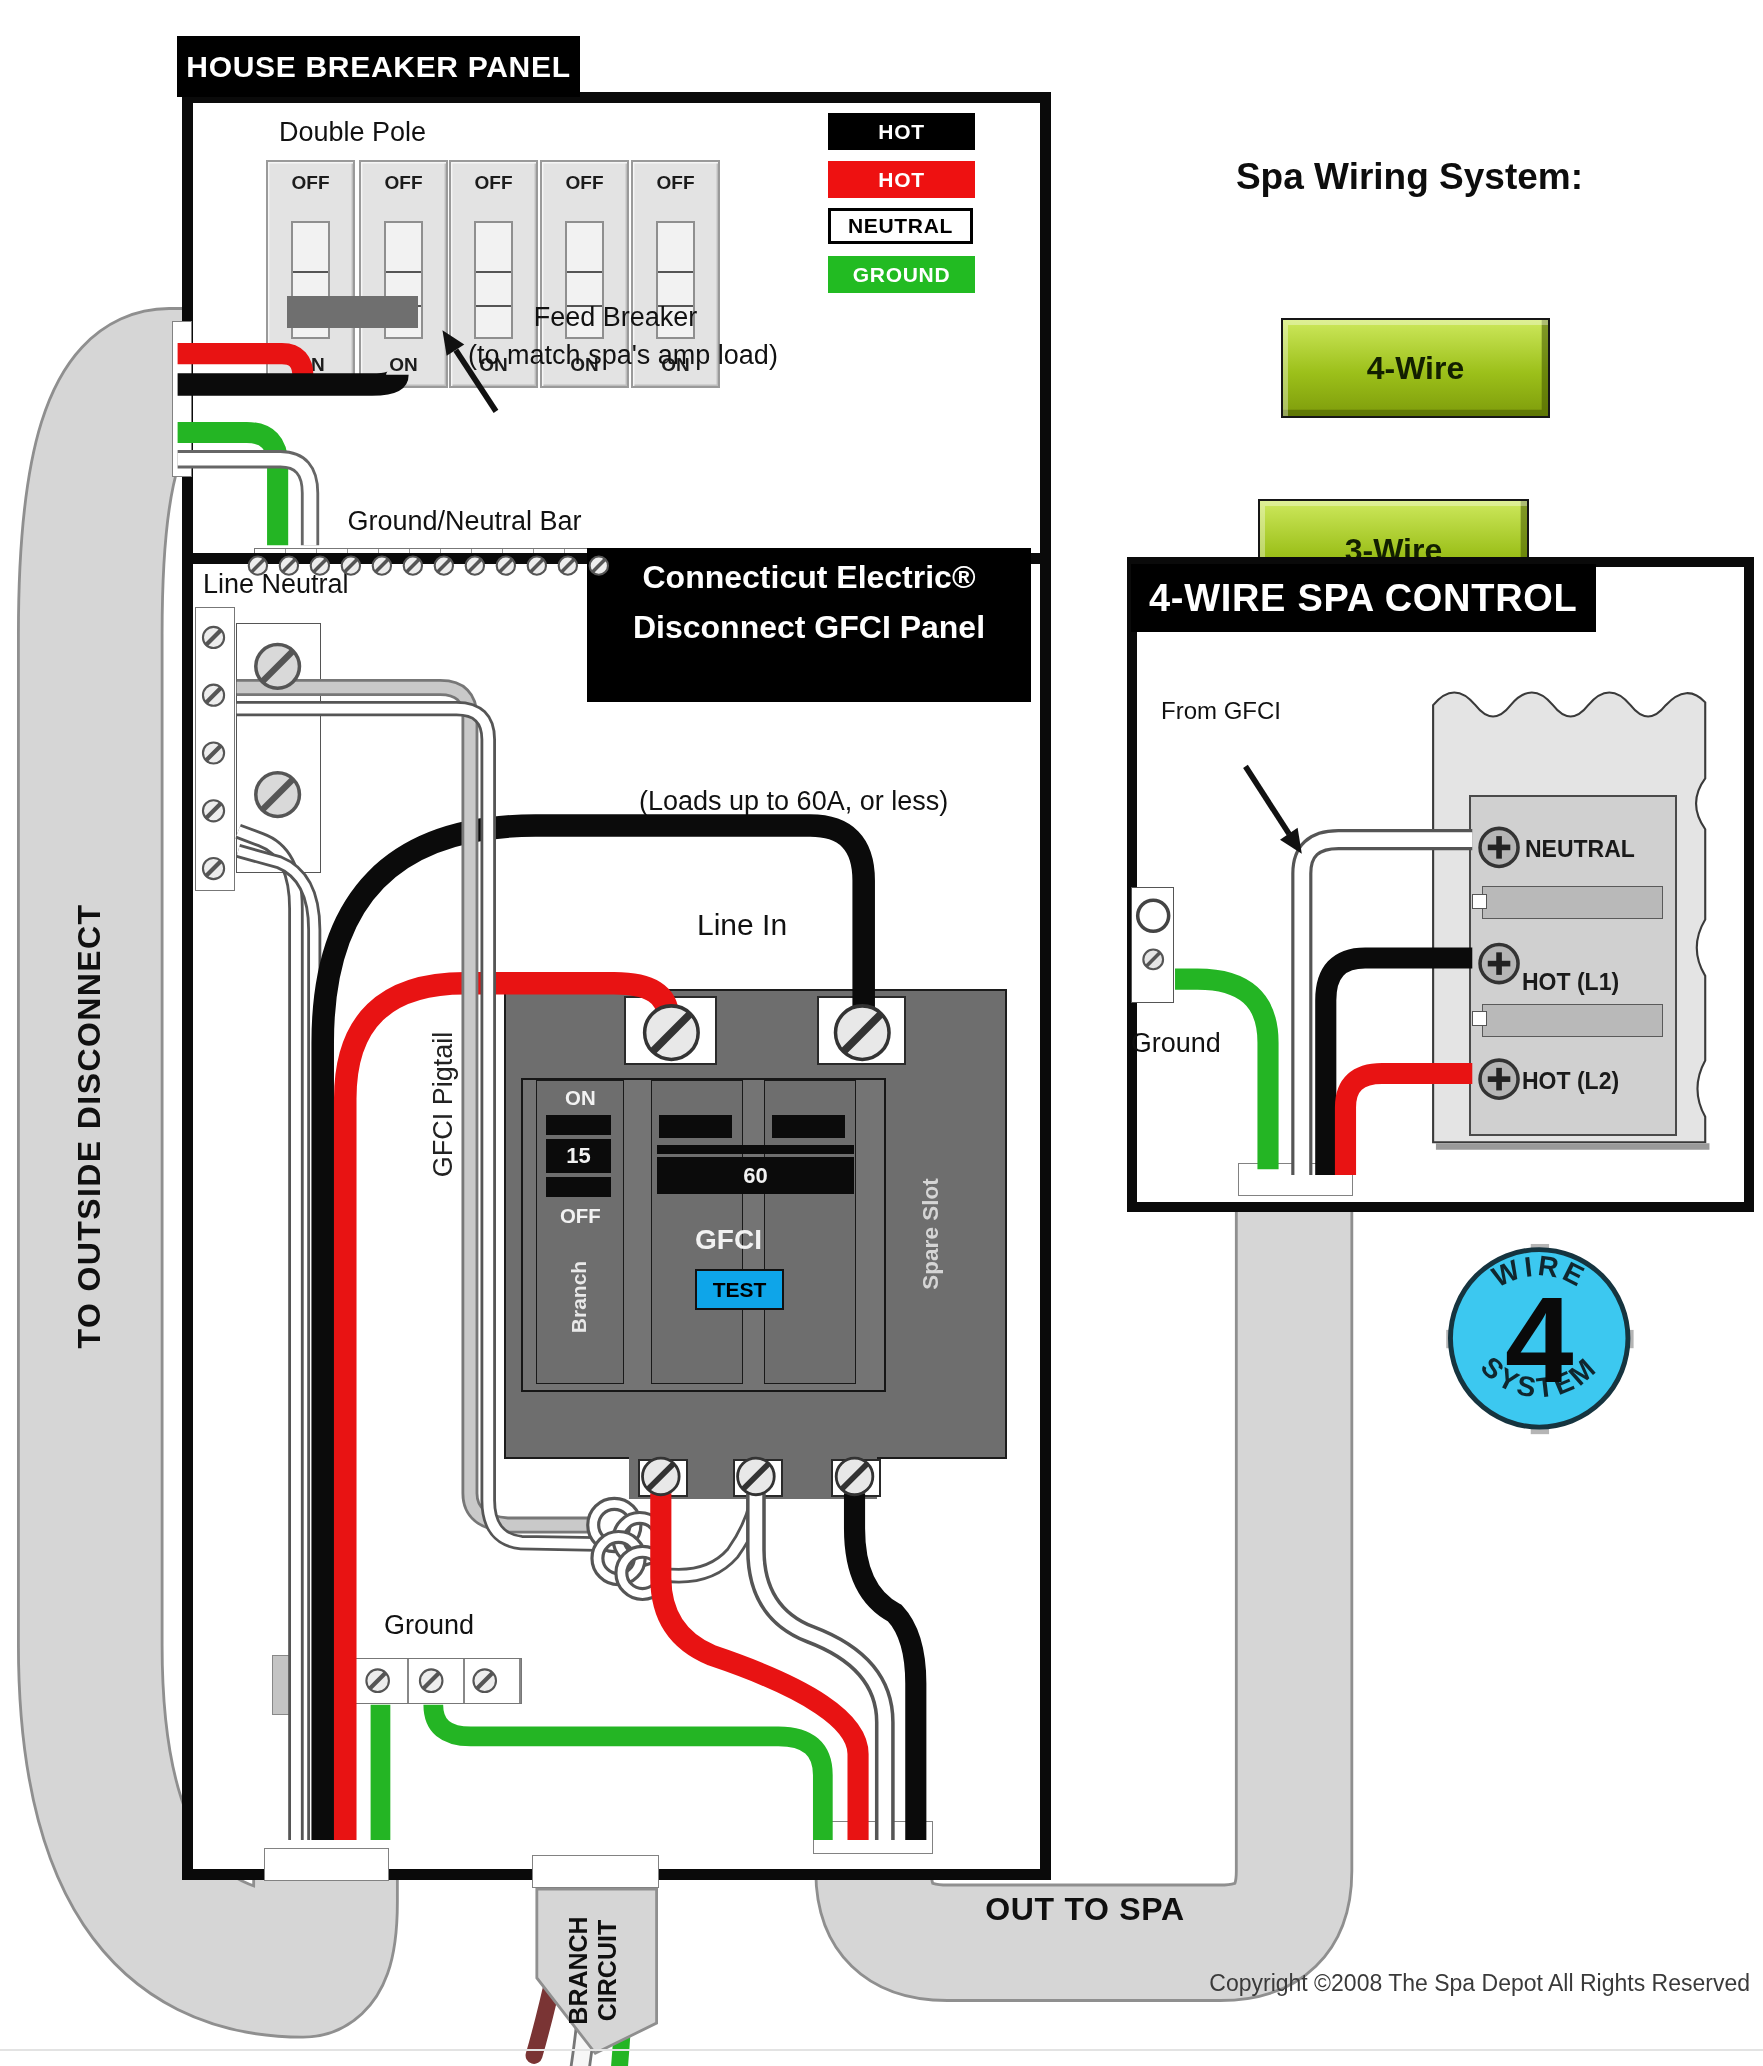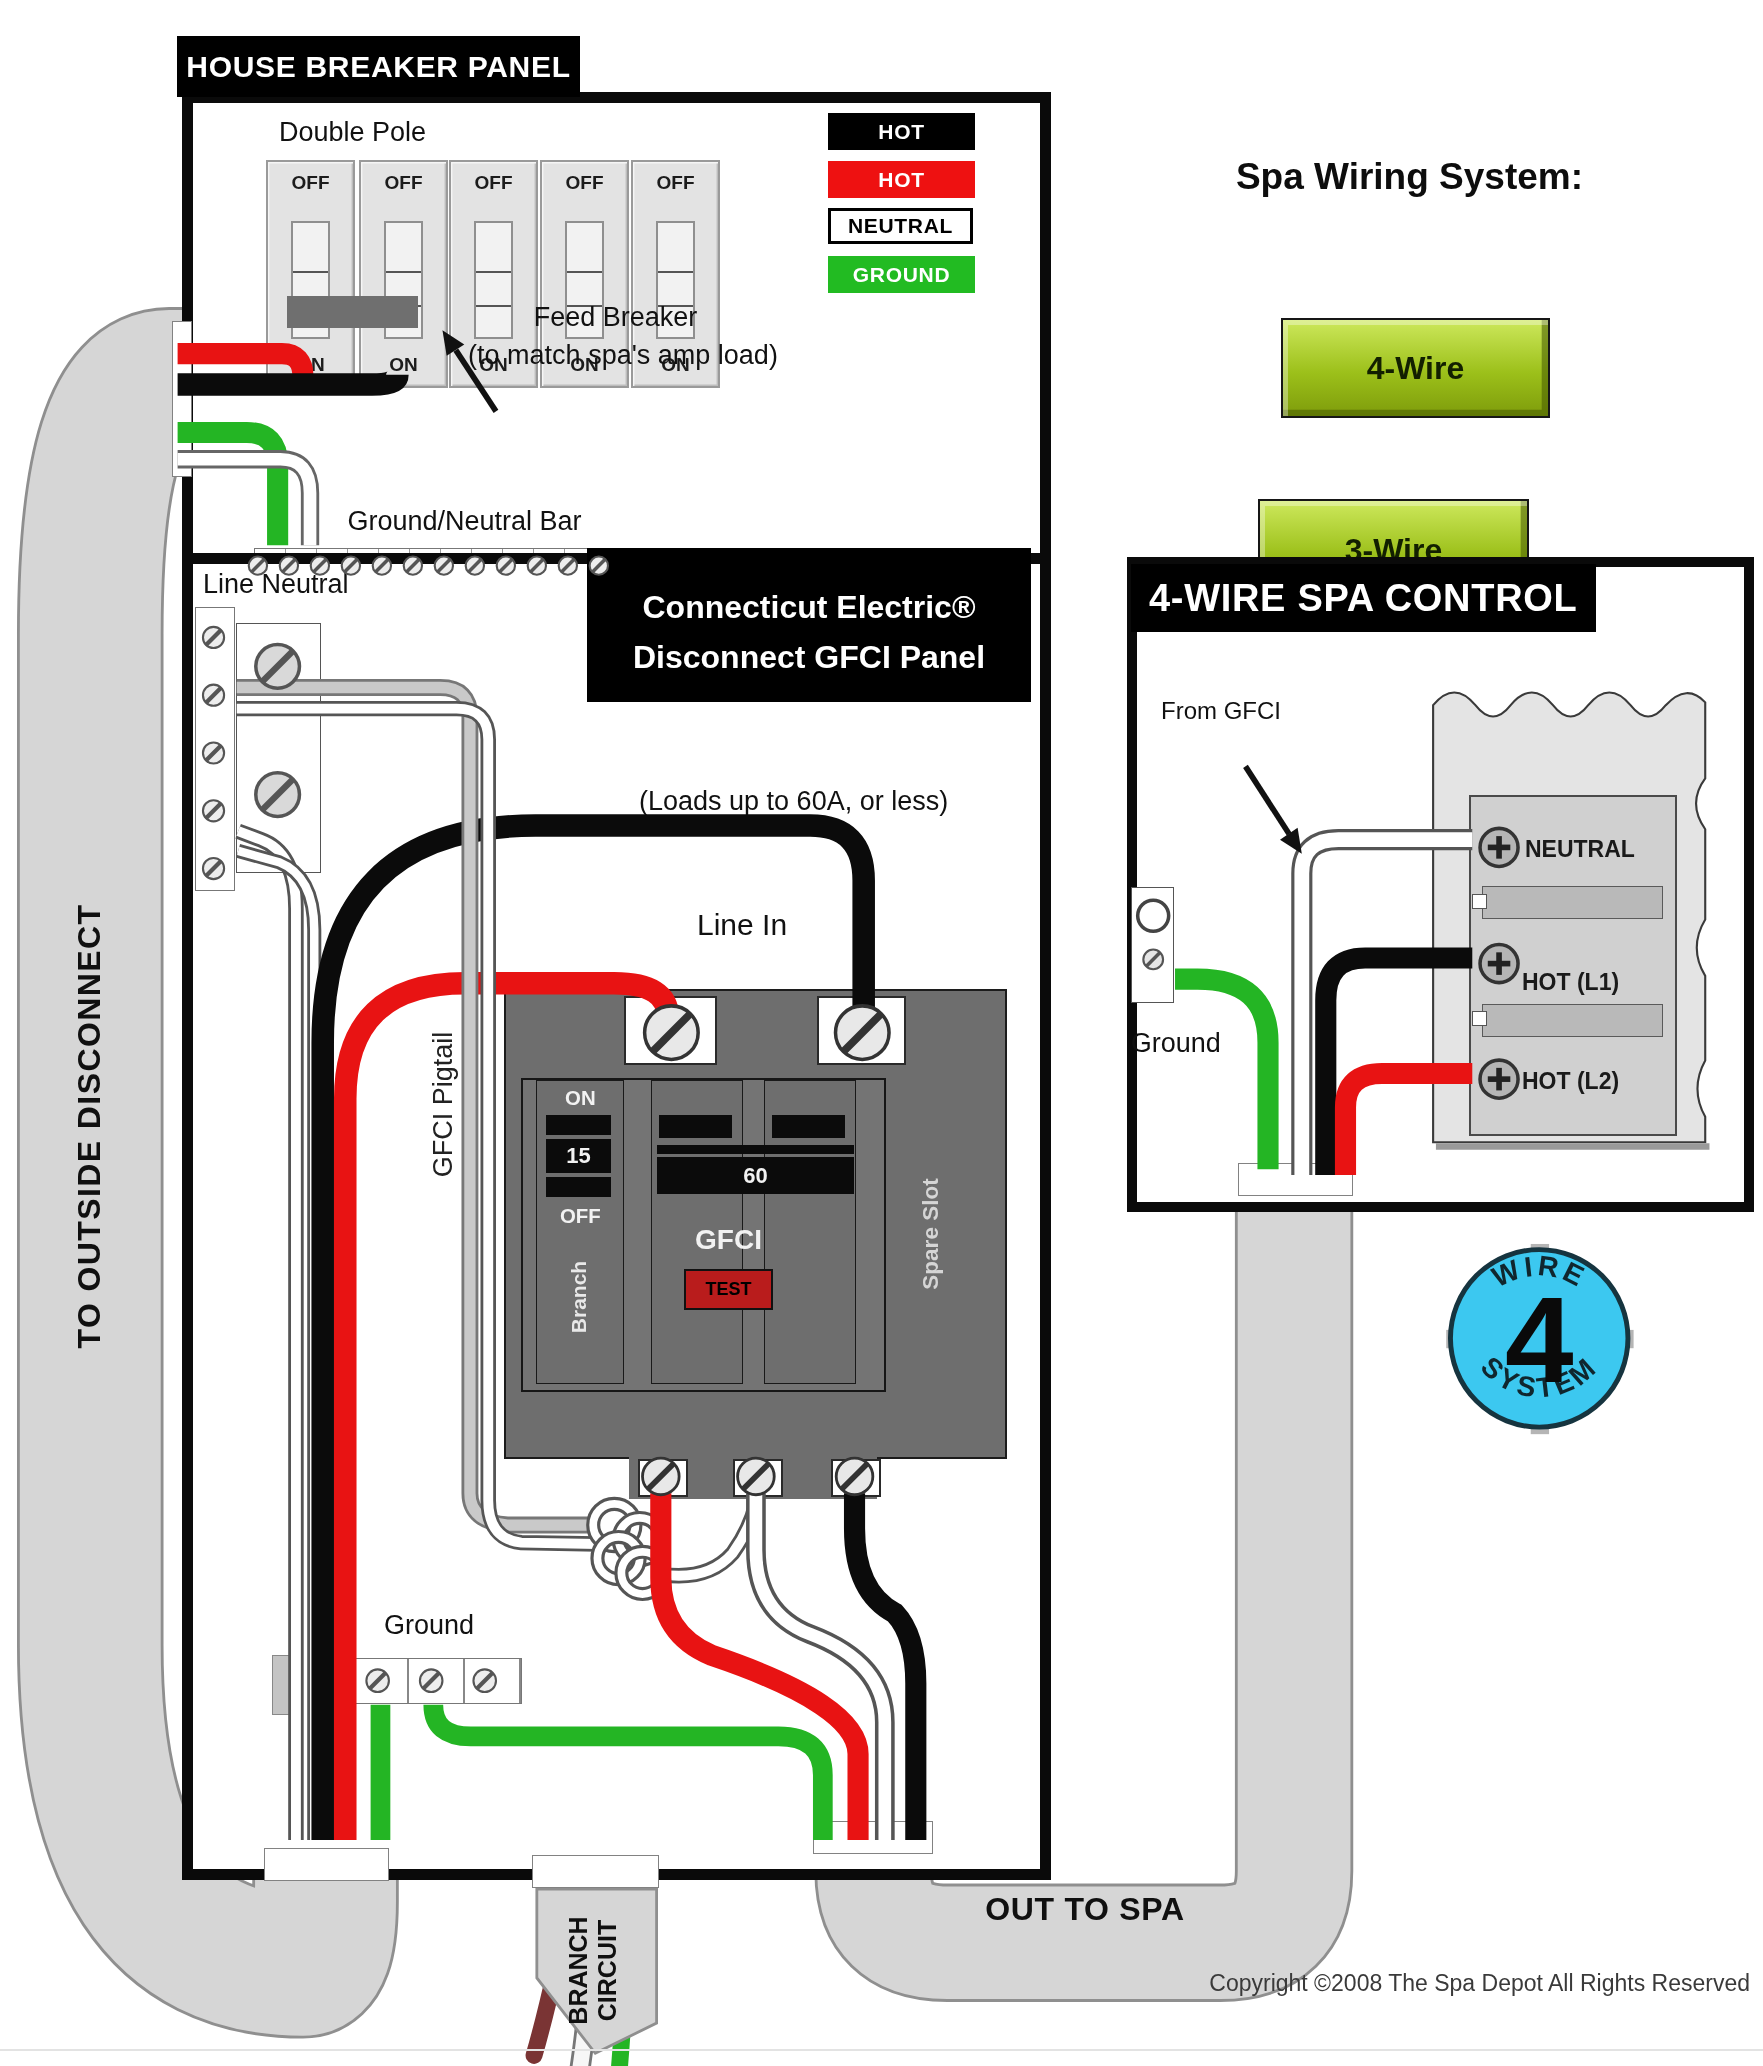--- a/index.html
+++ b/index.html
@@ -119,21 +119,21 @@
 
     <div class="collar" style="left:-21px;top:218px;width:18.3px;height:154px;"></div>
   </div>
 
   <div class="bigtitle ctr" style="left:1198px;top:156px;width:423px;">Spa Wiring System:</div>
   <button class="greenbtn" style="left:1257px;top:318px;width:269px;height:100px;margin-left:24px;">4-Wire</button>
   <button class="greenbtn" style="left:1258px;top:499px;width:271px;height:102px;">3-Wire</button>
 
   <div class="panel" style="left:182px;top:553px;width:847px;height:1305px;">
     <div class="blacklab abs" style="left:394px;top:-16px;width:444px;height:154px;font-size:32px;padding-top:0;">
-      <div style="margin-top:41px;">Connecticut Electric®</div>
+      <div style="margin-top:11px;">Connecticut Electric®</div>
       <div style="margin-top:12.7px;">Disconnect GFCI Panel</div>
     </div>
 
     <div class="lab" style="left:10px;top:5px;">Line Neutral</div>
 
     <div class="screwbar" style="left:2.1px;top:43px;width:38px;height:282px;"></div>
     <div class="abs" style="left:43px;top:59px;width:83px;height:248px;border:1.4px solid #555;"></div>
 
     <div class="lab ctr" style="left:446px;top:222px;width:282px;">(Loads up to 60A, or less)</div>
     <div class="lab" style="left:504px;top:344px;font-size:30px;">Line In</div>
@@ -154,22 +154,22 @@
           <div class="wlab rot90" style="left:-11.3px;top:204px;width:106px;font-size:21px;color:#E8E8E8;">Branch</div>
         </div>
 
         <div class="mod" style="left:128px;top:0px;width:90px;height:302px;"></div>
         <div class="mod" style="left:241px;top:0px;width:90px;height:302px;"></div>
         <div class="bbar" style="left:136px;top:35px;width:73px;height:22.5px;"></div>
         <div class="bbar" style="left:249px;top:35px;width:73px;height:22.5px;"></div>
         <div class="bbar" style="left:134px;top:65px;width:197px;height:8.5px;"></div>
         <div class="bbar wlab" style="left:134px;top:77px;width:197px;height:37px;font-size:22px;line-height:37px;">60</div>
         <div class="wlab" style="left:135px;top:144px;width:141px;font-size:28px;">GFCI</div>
-        <div class="abs ctr" style="left:161px;top:189px;width:85px;height:37px;background:#b91c1c;border:2.1px solid #111;
-             font-size:18px;font-weight:bold;line-height:37px;color:#000;">TEST</div>
+        <div class="abs ctr" style="left:172px;top:189px;width:85px;height:37px;background:#0ea5e9;border:2.1px solid #111;
+             font-size:21px;font-weight:bold;line-height:37px;color:#000;">TEST</div>
       </div>
       <div class="wlab rot90" style="left:365px;top:230px;width:120px;font-size:22.5px;color:#D5D5D5;">Spare Slot</div>
 
       <div class="abs" style="left:123px;top:459px;width:248px;height:49px;background:#6E6E6E;">
         <div class="tbox" style="left:8.5px;top:8.5px;width:46px;height:34px;"></div>
         <div class="tbox" style="left:104px;top:8.5px;width:46px;height:34px;"></div>
         <div class="tbox" style="left:202px;top:8.5px;width:46px;height:34px;"></div>
       </div>
     </div>
 

